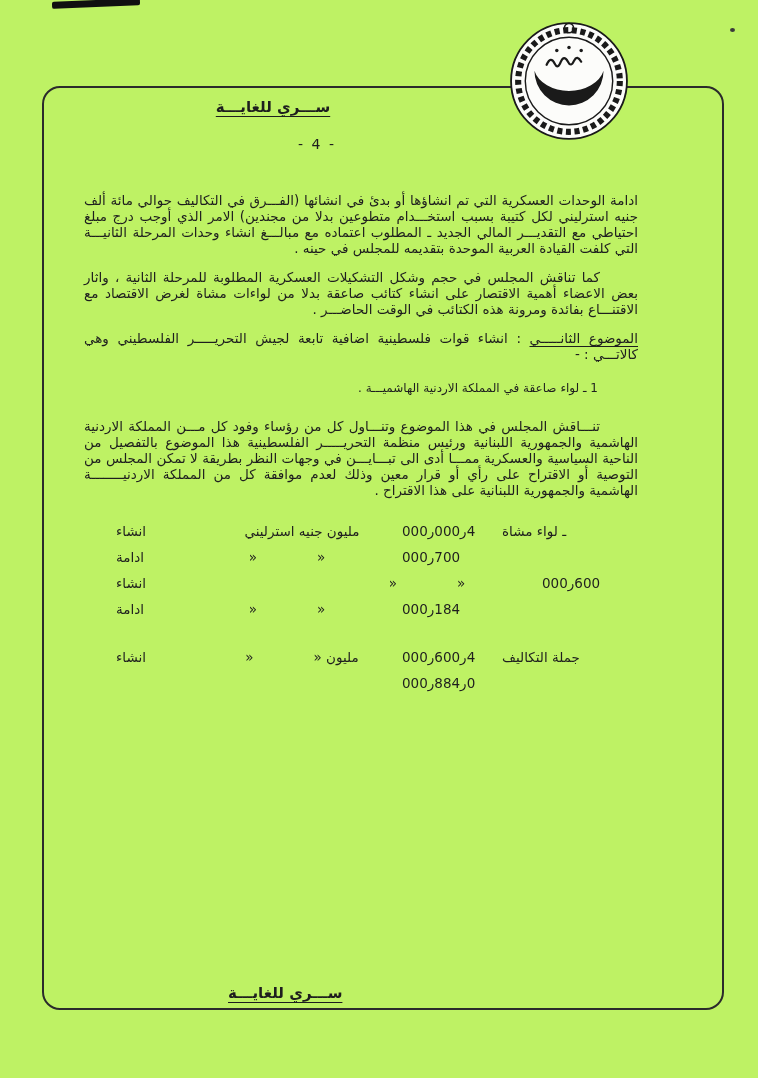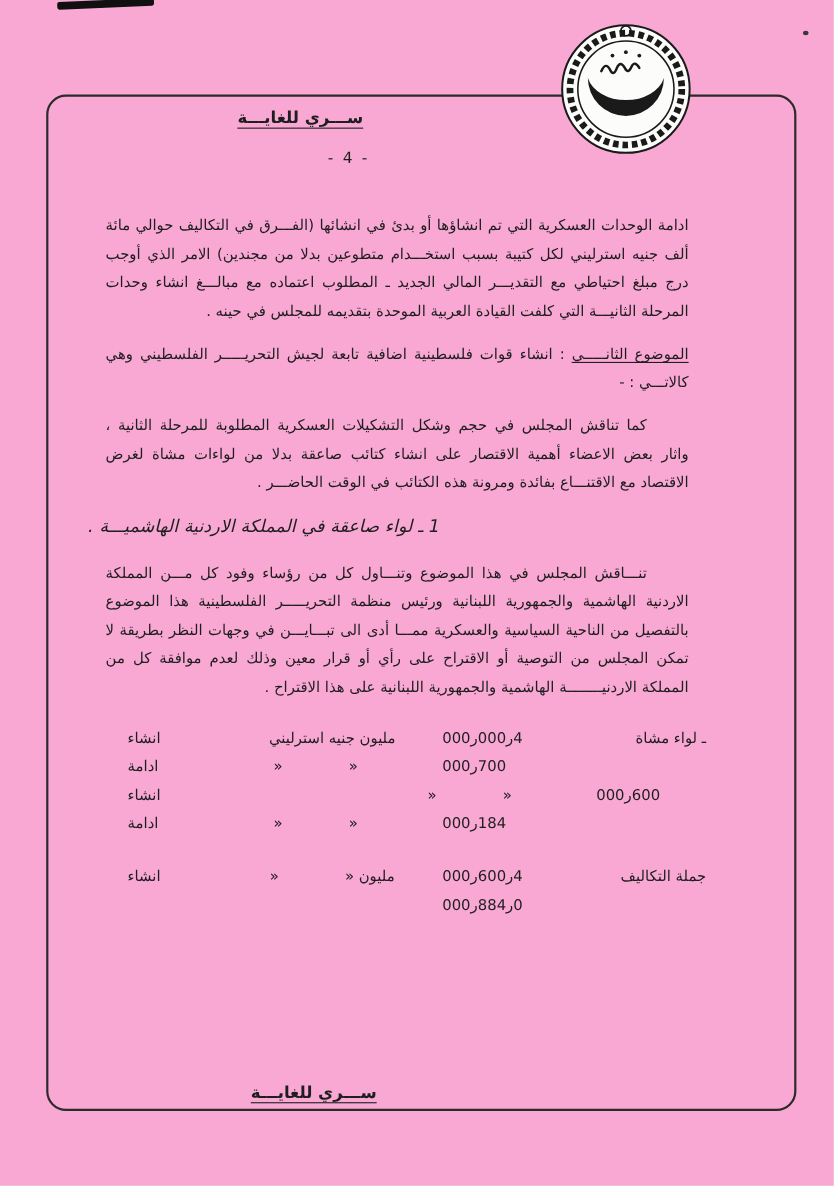--- a/index.html
+++ b/index.html
@@ -1,19 +1,19 @@
 <!DOCTYPE html>
 <html lang="ar"><head>
 <meta charset="utf-8">
 <style>
   * { box-sizing: border-box; }
   html, body { margin: 0; padding: 0; background: #e9e9e6; }
   .scan-page {
     position: relative; width: 758px; height: 1078px;
-    background: #f9a8d4; overflow: hidden;
+    background: #bef264; overflow: hidden;
     font-family: "DejaVu Sans", sans-serif; color: #1e1e1e;
   }
   
   .artifact-top-left {
     position: absolute; left: 52px; top: 0; width: 88px; height: 7px;
     background: #101010; transform: rotate(-2.5deg); border-radius: 2px;
   }
   .artifact-dot {
     position: absolute; left: 730px; top: 28px; width: 5px; height: 4px;
     background: #3a3a3a; border-radius: 50%;
@@ -37,31 +37,31 @@
   }
   .secret-top { margin: 0 auto; transform: translateX(-88px); }
   .secret-bottom {
     position: absolute; left: 228px; top: 984px; direction: rtl;
     font-family: "DejaVu Sans", sans-serif; color: #1e1e1e;
   }
   .page-number {
     width: fit-content; margin: 20px auto 0; transform: translateX(-44px);
     font-size: 14px; letter-spacing: 2px;
   }
-  .para { font-size: 13.5px; line-height: 26px; margin: 0 16px 13px; }
+  .para { font-size: 13.5px; line-height: 16px; margin: 0 4px 13px; }
   .para-first { margin-top: 40px; }
   .indent { text-indent: 38px; }
   .topic-heading { text-decoration: underline; text-underline-offset: 3px; }
   .list { margin: 2px 44px 16px 0; }
-  .list-item { font-size: 16px; line-height: 27px; text-align: left; font-style: italic; }
+  .list-item { font-size: 12px; line-height: 27px; text-align: right; }
   
   .cost { margin-top: 20px; font-size: 13.5px; }
   .cost-row { display: flex; align-items: baseline; line-height: 26px; }
   .cost-row.total { margin-top: 22px; }
-  .c-item  { width: 140px; flex: none; text-align: right; }
+  .c-item  { width: 140px; flex: none; text-align: left; }
   .c-amount{ width: 100px; flex: none; text-align: left; }
   .c-unit  { width: 200px; flex: none; text-align: center; white-space: pre; }
   .c-type  { flex: none; margin-right: auto; margin-left: 36px; }
 </style>
 </head>
 <body>
 
 <div class="scan-page">
 
   <div class="artifact-top-left"></div>
@@ -82,23 +82,23 @@
   </svg>
 
   <div class="content">
 
     <div class="secret secret-top">ســـري للغايـــة</div>
 
     <div class="page-number">- 4 -</div>
 
     <p class="para para-first">ادامة الوحدات العسكرية التي تم انشاؤها أو بدئ في انشائها (الفـــرق في التكاليف حوالي مائة ألف جنيه استرليني لكل كتيبة بسبب استخـــدام متطوعين بدلا من مجندين) الامر الذي أوجب درج مبلغ احتياطي مع التقديـــر المالي الجديد ـ المطلوب اعتماده مع مبالـــغ انشاء وحدات المرحلة الثانيـــة التي كلفت القيادة العربية الموحدة بتقديمه للمجلس في حينه .</p>
 
+    <p class="para indent">كما تناقش المجلس في حجم وشكل التشكيلات العسكرية المطلوبة للمرحلة الثانية ، واثار بعض الاعضاء أهمية الاقتصار على انشاء كتائب صاعقة بدلا من لواءات مشاة لغرض الاقتصاد مع الاقتنـــاع بفائدة ومرونة هذه الكتائب في الوقت الحاضـــر .</p>
+
     <p class="para"><span class="topic-heading">الموضوع الثانـــــي</span><span> : انشاء قوات فلسطينية اضافية تابعة لجيش التحريـــــر الفلسطيني وهي كالاتـــي : -</span></p>
-
-    <p class="para indent">كما تناقش المجلس في حجم وشكل التشكيلات العسكرية المطلوبة للمرحلة الثانية ، واثار بعض الاعضاء أهمية الاقتصار على انشاء كتائب صاعقة بدلا من لواءات مشاة لغرض الاقتصاد مع الاقتنـــاع بفائدة ومرونة هذه الكتائب في الوقت الحاضـــر .</p>
 
     <div class="list">
       <div class="list-item">1 ـ لواء صاعقة في المملكة الاردنية الهاشميـــة .</div>
     </div>
 
     <p class="para indent">تنـــاقش المجلس في هذا الموضوع وتنـــاول كل من رؤساء وفود كل مـــن المملكة الاردنية الهاشمية والجمهورية اللبنانية ورئيس منظمة التحريـــــر الفلسطينية هذا الموضوع بالتفصيل من الناحية السياسية والعسكرية ممـــا أدى الى تبـــايـــن في وجهات النظر بطريقة لا تمكن المجلس من التوصية أو الاقتراح على رأي أو قرار معين وذلك لعدم موافقة كل من المملكة الاردنيــــــــة الهاشمية والجمهورية اللبنانية على هذا الاقتراح .</p>
 
 
     <div class="cost">
 

